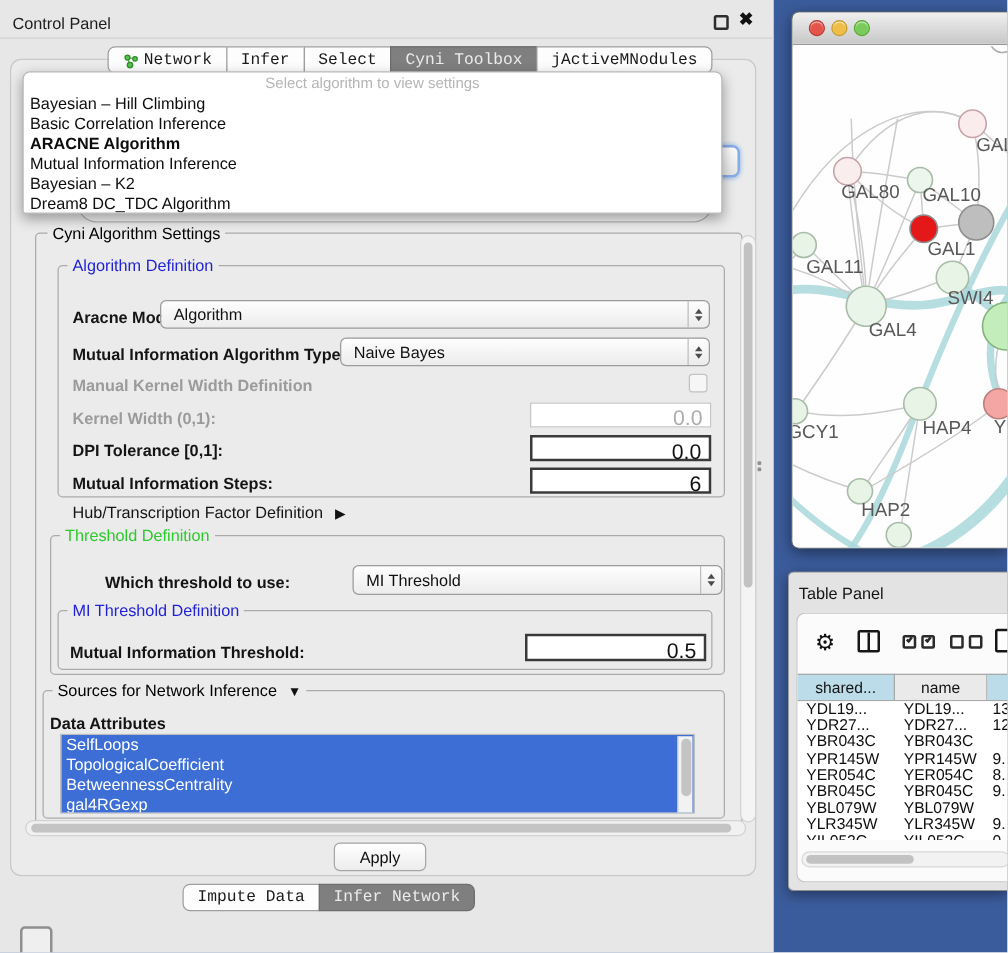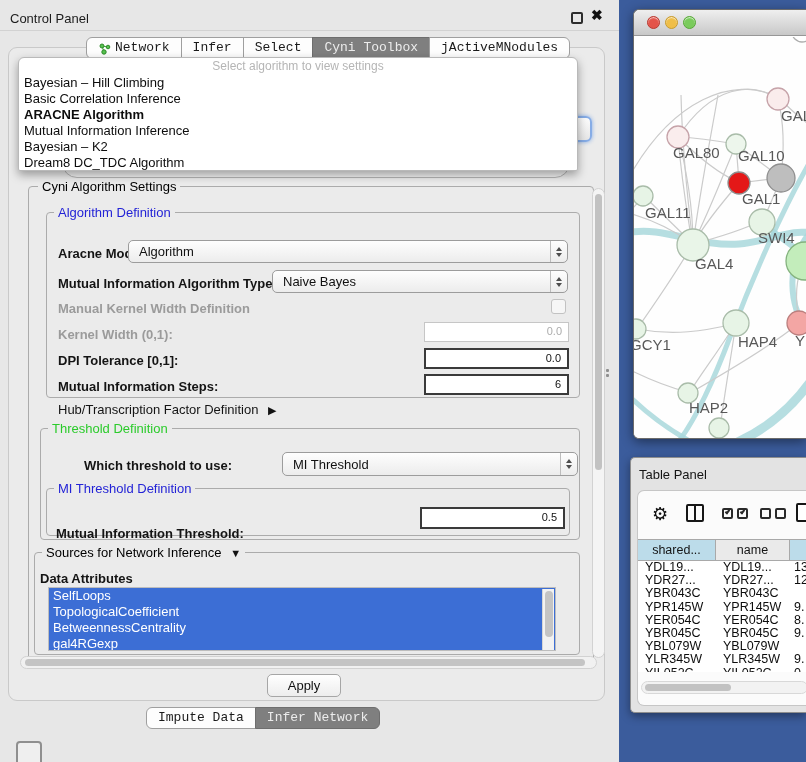--- a/index.html
+++ b/index.html
@@ -56,21 +56,21 @@
            background:linear-gradient(#FEFEFE,#ECECEC); font-size:13px; color:#111;
            display:flex; align-items:center; z-index:6; }
   .combo .cval { flex:1; padding-left:10px; }
   .stp { width:17px; align-self:stretch; border-left:1px solid #BDBDBD; display:flex;
          flex-direction:column; align-items:center; justify-content:center; gap:2px; }
   .tri-up { width:0; height:0; border-left:3.5px solid transparent; border-right:3.5px solid transparent;
             border-bottom:4px solid #4d4d4d; }
   .tri-dn { width:0; height:0; border-left:3.5px solid transparent; border-right:3.5px solid transparent;
             border-top:4px solid #4d4d4d; }
 
-  .num-in { position:absolute; background:#FFFFFF; font-size:11px; color:#111; text-align:right;
+  .num-in { position:absolute; background:#FFFFFF; font-size:17px; color:#111; text-align:right;
             padding:2px 6px; z-index:6; }
   .num-in.hot { border:2px solid #3A3A3A; }
   .num-in.dis { border:1px solid #C6C6C6; color:#ACACAC; }
 
   .cb { position:absolute; width:15px; height:15px; border:1px solid #C2C2C2; border-radius:3px;
         background:#F6F6F6; z-index:6; }
 
   .arrow-ico { font-size:11px; color:#111; }
 
   
@@ -246,21 +246,21 @@
     <div class="combo" style="left:234px; top:452px; width:296px; height:24px;margin-left:48px;">
       <span class="cval">MI Threshold</span>
       <span class="stp">
           <span class="tri-up"></span>
           <span class="tri-dn"></span>
         </span>
     </div>
 
     <div class="group" style="left:46px; top:488px; width:524px; height:48px;"></div>
     <span class="gtitle blue" style="left:54px; top:481px;">MI Threshold Definition</span>
-    <span class="lbl" style="left:56px; top:514px;margin-top:12px;">Mutual Information Threshold:</span>
+    <span class="lbl" style="left:56px; top:514px;">Mutual Information Threshold:</span>
     <span class="num-in hot" style="left:420px; top:507px; width:145px; height:22px;">0.5</span>
 
     <div class="group" style="left:34px; top:552px; width:546px; height:103px;"></div>
     <span class="gtitle" style="left:42px; top:545px;">
       <span>Sources for Network Inference</span>
       <span class="arrow-ico" style="margin-left:5px;">▼</span>
     </span>
     <span class="lbl" style="left:40px; top:571px;">Data Attributes</span>
     <div class="attr-list">
       <div id="attr-items">

